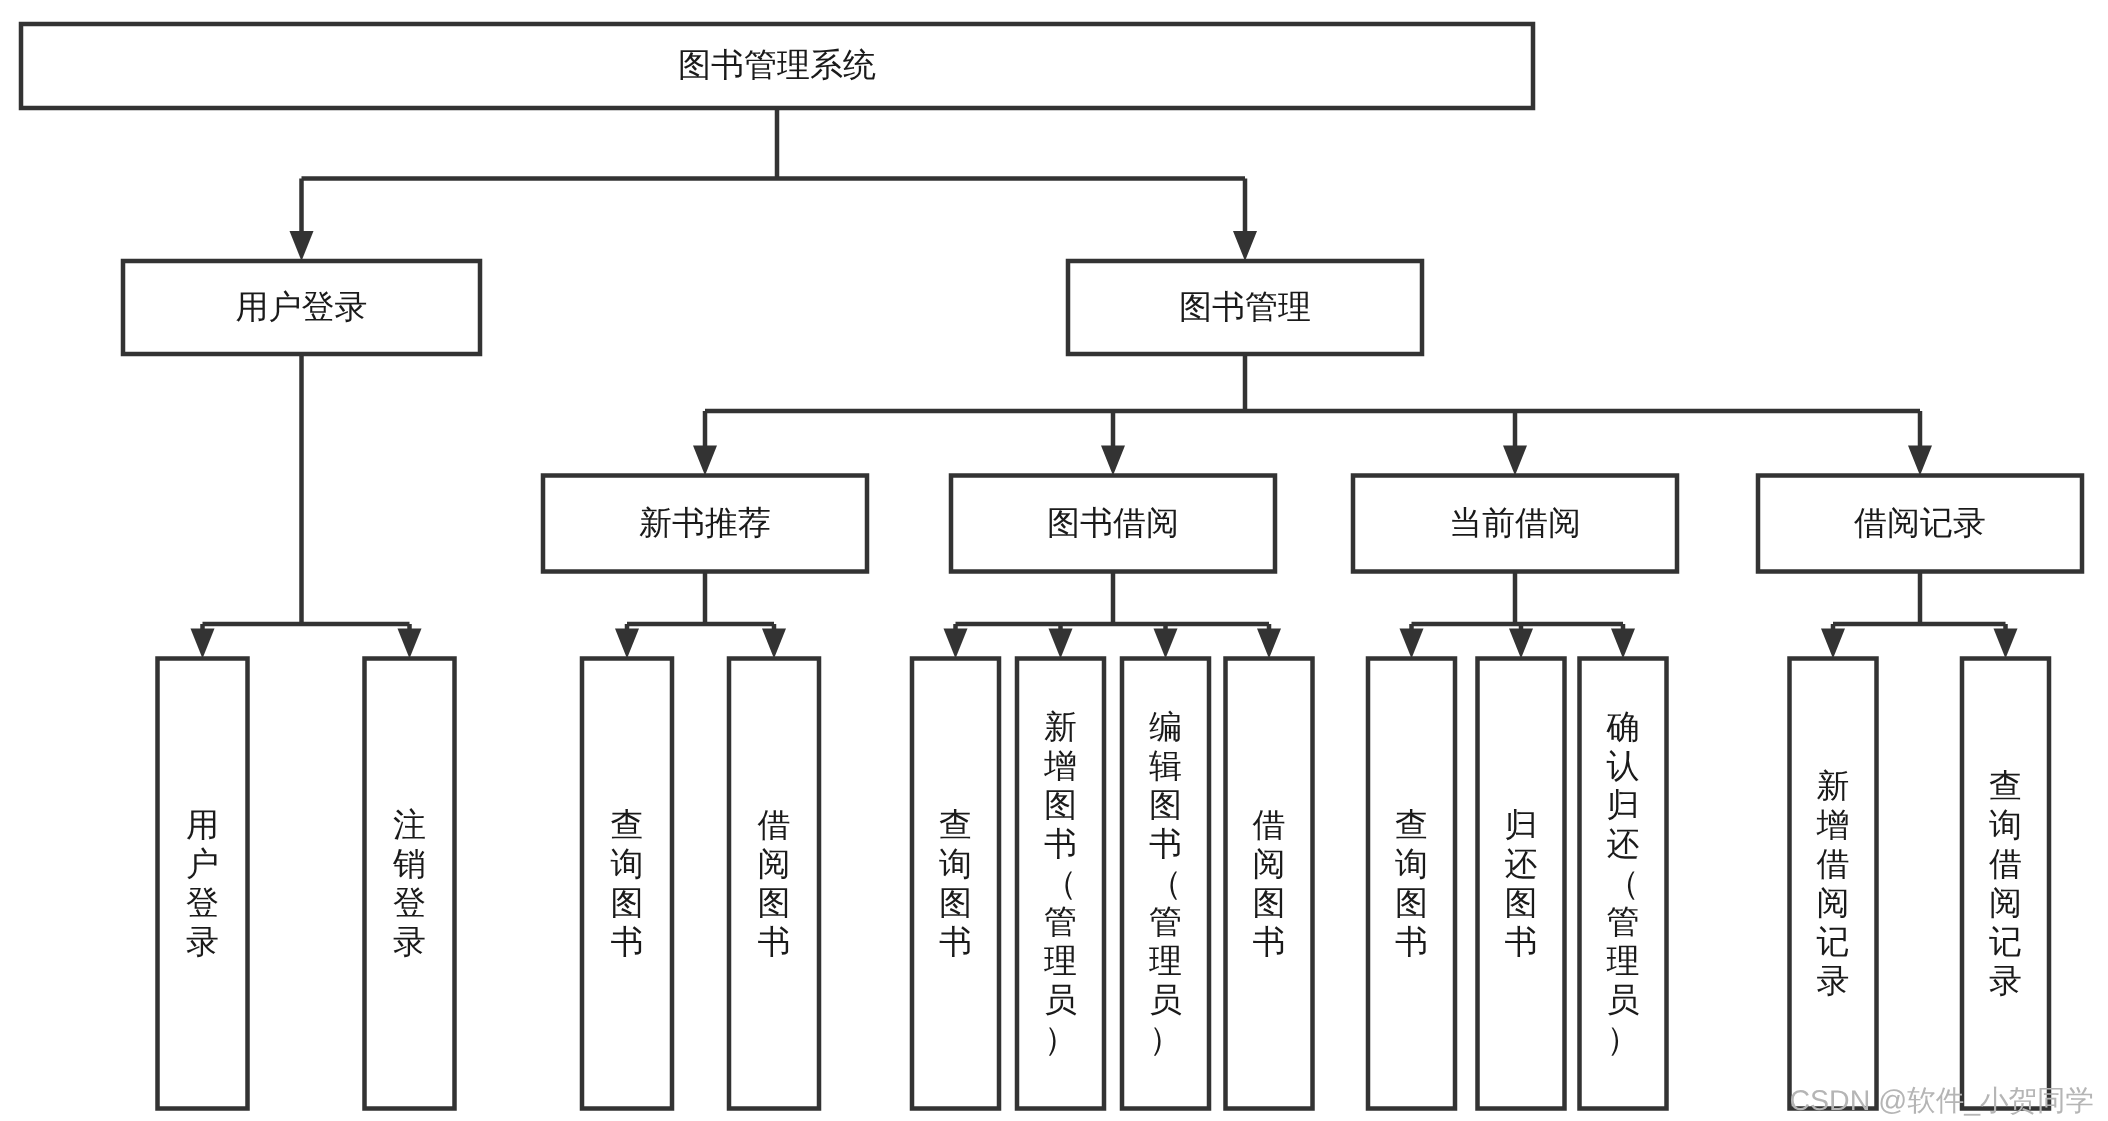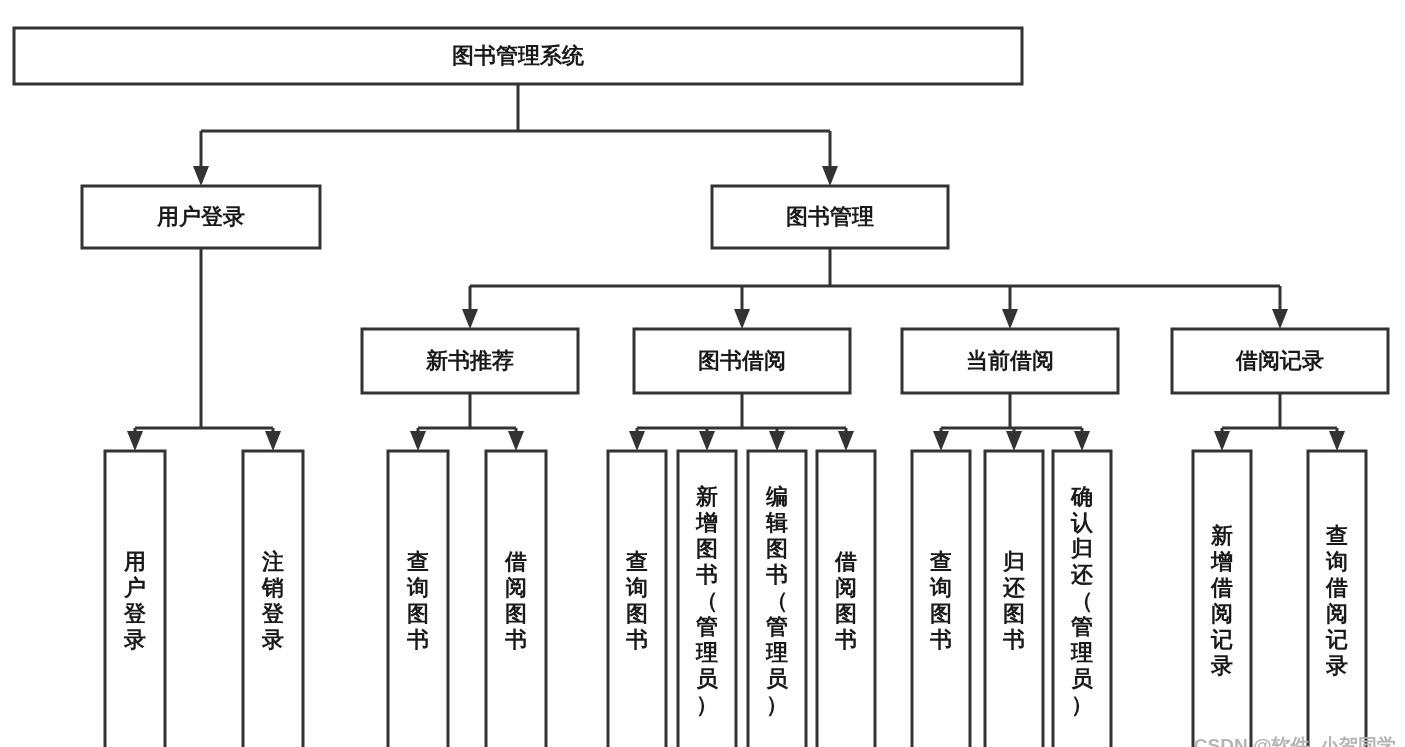--- a/index.html
+++ b/index.html
@@ -10,24 +10,23 @@
   body {
     width: 1405px;
     height: 747px;
     font-family: "Liberation Sans", "DejaVu Sans", sans-serif;
     overflow: hidden;
     position: relative;
   }
   #diagram-root {
     position: absolute;
     left: 0;
-    top: 16px;
+    top: 4px;
     width: 1405px;
     height: 727px;
-    font-weight: bold;
   }
   svg.tree {
     display: block;
     width: 1405px;
     height: 747px;
   }
   .node-rect {
     fill: #ffffff;
     stroke: #333333;
     stroke-width: 3;

